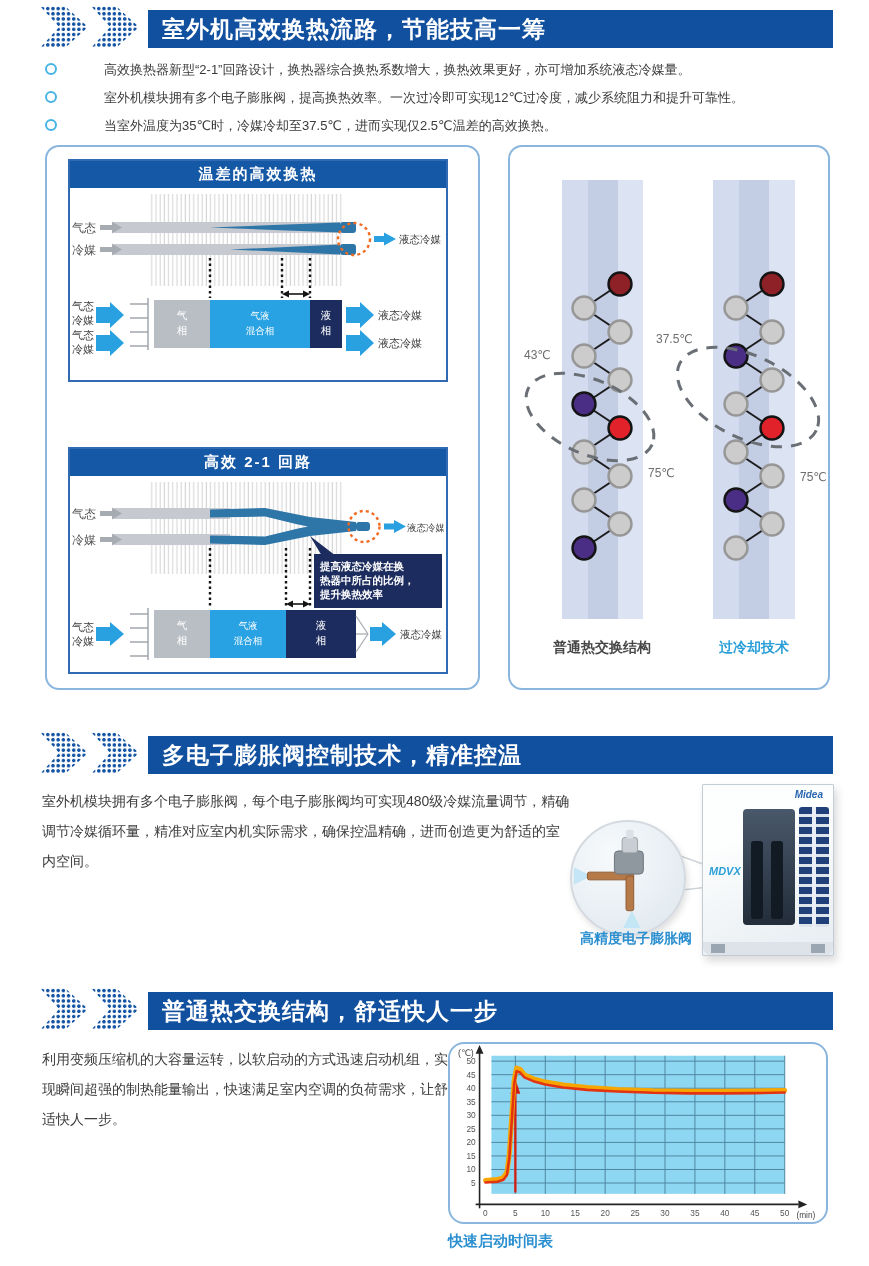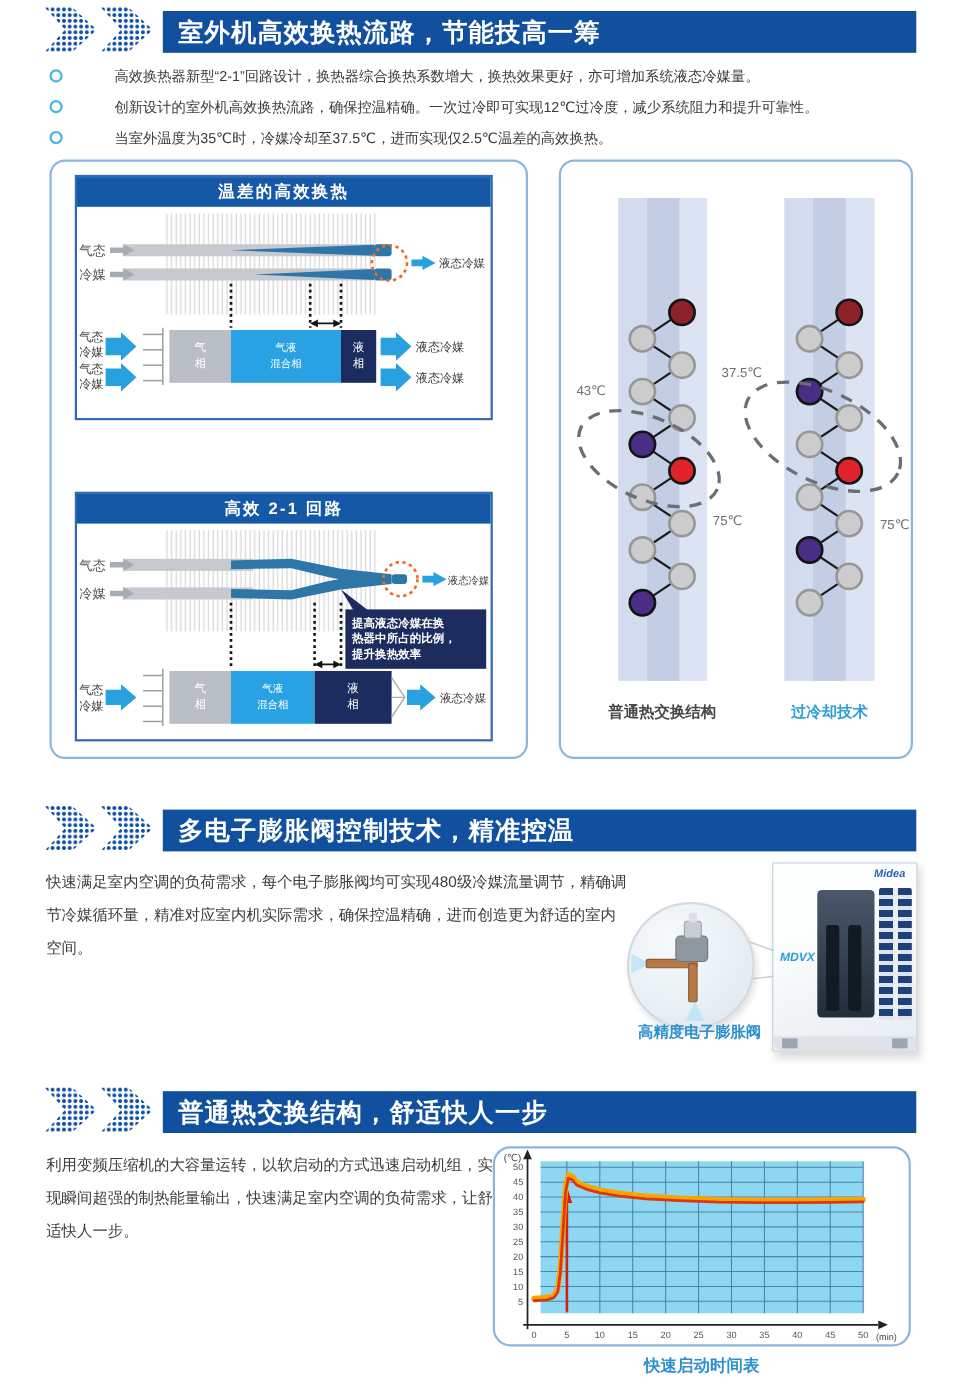--- a/index.html
+++ b/index.html
@@ -51,21 +51,21 @@
   .cyl{position:absolute;bottom:6px;width:12px;height:78px;background:#121a24;border-radius:3px;}
   .unit-grille{position:absolute;right:4px;top:22px;width:30px;height:120px;border-radius:3px;
       background-image:linear-gradient(90deg,transparent 0 13px,#e8eef4 13px 17px,transparent 17px),
       repeating-linear-gradient(180deg,#20407a 0 7px,#dde4ec 7px 10px);}
   .unit-base{position:absolute;bottom:0;left:0;right:0;height:13px;background:#dde3e9;border-radius:0 0 8px 8px;}
   .foot{position:absolute;bottom:2px;width:14px;height:9px;background:#9aa6b1;}
   .mag-lines{position:absolute;left:660px;top:840px;}
   
   .chart-panel{position:absolute;left:448px;top:1042px;width:380px;height:182px;
       border:2px solid #8ab6de;border-radius:16px;background:#fff;box-sizing:border-box;}
-  .chart-caption{position:absolute;left:448px;top:1232px;width:380px;text-align:center;
+  .chart-caption{position:absolute;left:448px;top:1232px;width:380px;
       color:#2b8fd0;font-size:15px;font-weight:bold;}
 </style>
 </head>
 <body>
 
 <div class="page">
 
   <div class="hdr-icon" style="top:6px">
     <i class="chv"></i>
     <i class="chv"></i>
@@ -74,21 +74,21 @@
     <span>室外机高效换热流路，节能技高一筹</span>
   </div>
 
   <ul class="bullets">
     <li>
       <span class="ring"></span>
       <span>高效换热器新型“2-1”回路设计，换热器综合换热系数增大，换热效果更好，亦可增加系统液态冷媒量。</span>
     </li>
     <li>
       <span class="ring"></span>
-      <span>创新设计的室外机高效换热流路，确保控温精确。一次过冷即可实现12℃过冷度，减少系统阻力和提升可靠性。</span>
+      <span>室外机模块拥有多个电子膨胀阀，提高换热效率。一次过冷即可实现12℃过冷度，减少系统阻力和提升可靠性。</span>
     </li>
     <li>
       <span class="ring"></span>
       <span>当室外温度为35℃时，冷媒冷却至37.5℃，进而实现仅2.5℃温差的高效换热。</span>
     </li>
   </ul>
 
   <div class="panel" id="panel-circuit">
 
     <div class="dbox" style="top:12px">
@@ -317,21 +317,21 @@
     </svg>
   </div>
 
   <div class="hdr-icon" style="top:732px">
     <i class="chv"></i>
     <i class="chv"></i>
   </div>
   <div class="hbar" style="top:736px">
     <span>多电子膨胀阀控制技术，精准控温</span>
   </div>
-  <div class="para" id="para-2">快速满足室内空调的负荷需求，每个电子膨胀阀均可实现480级冷媒流量调节，精确调节冷媒循环量，精准对应室内机实际需求，确保控温精确，进而创造更为舒适的室内空间。</div>
+  <div class="para" id="para-2">室外机模块拥有多个电子膨胀阀，每个电子膨胀阀均可实现480级冷媒流量调节，精确调节冷媒循环量，精准对应室内机实际需求，确保控温精确，进而创造更为舒适的室内空间。</div>
 
   <svg class="mag-lines" width="80" height="60">
     <line x1="4" y1="10" x2="76" y2="36" stroke="#cfd4d9" stroke-width="1.5"></line>
     <line x1="4" y1="52" x2="76" y2="44" stroke="#cfd4d9" stroke-width="1.5"></line>
   </svg>
 
   <div class="valve-circle">
     <svg viewBox="0 0 112 112" width="108" height="108">
       <polygon points="20,56 2,47 2,65" fill="#bfe4f5" opacity="0.9"></polygon>
       <polygon points="62,92 53,110 71,110" fill="#bfe4f5" opacity="0.9"></polygon>

